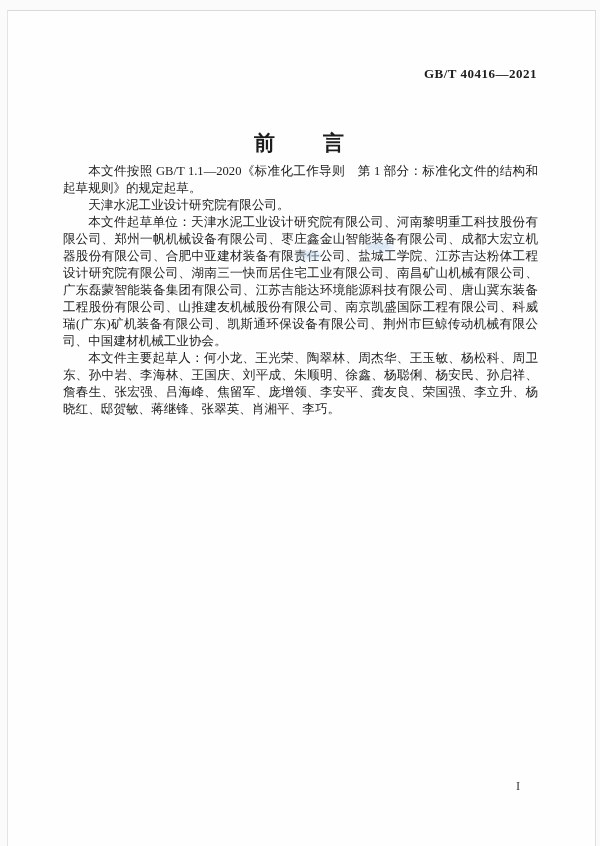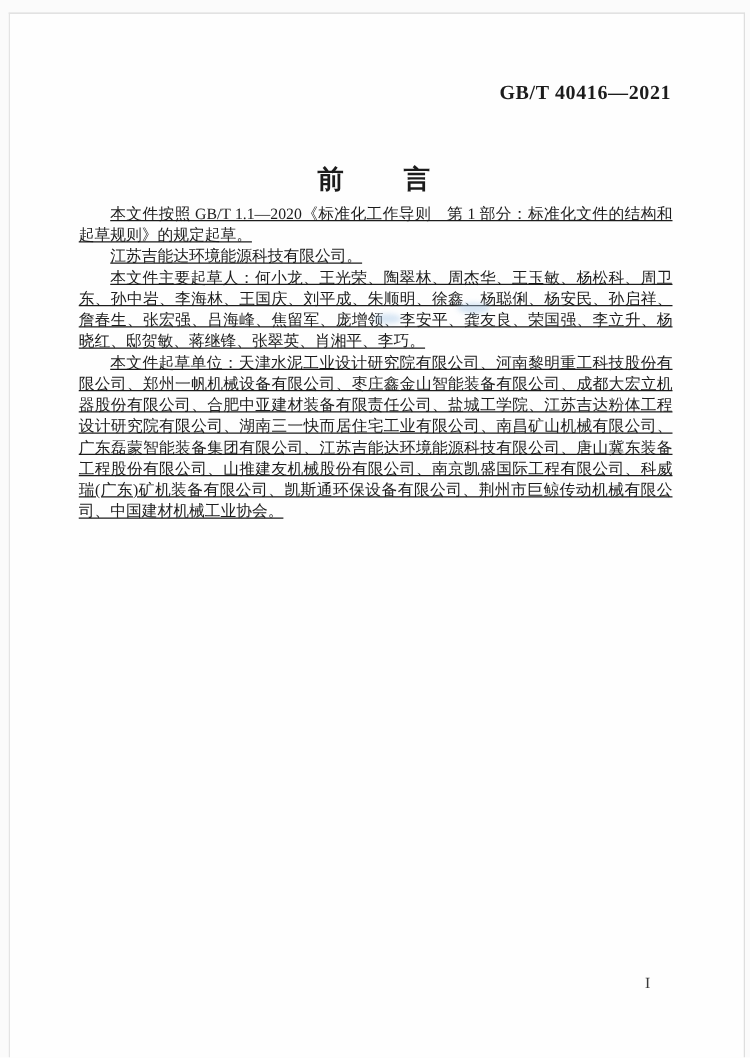--- a/index.html
+++ b/index.html
@@ -25,21 +25,21 @@
     box-sizing: border-box;
     background: #fefefe;
     border-top: 1px solid #d9d9d9;
     border-left: 1px solid #e4e4e4;
     border-right: 1px solid #dedede;
   }
   .header-code {
     position: absolute;
     top: 66px;
     right: 63px;
-    font-size: 16px;
+    font-size: 13px;
     font-weight: bold;
     letter-spacing: 0.5px;
     white-space: nowrap;
   }
   .doc-title {
     position: absolute;
     top: 115px;
     left: 0;
     width: 100%;
     text-align: center;
@@ -54,21 +54,20 @@
     width: 475px;
     font-size: 12.6px;
     line-height: 17px;
     text-align: justify;
     text-justify: inter-ideograph;
   }
   .body-text p {
     margin: 0;
     text-indent: 2em;
     word-break: break-all;
-    text-decoration: underline;
   }
   
   .artifact {
     position: absolute;
     border-radius: 50%;
     filter: blur(2px);
     opacity: 0.45;
   }
   .artifact-1 { left: 366px; top: 242px; width: 26px; height: 9px; }
   .artifact-2 { left: 299px; top: 251px; width: 22px; height: 8px; }
@@ -84,21 +83,21 @@
 <body>
 
 <div class="scan-page"></div>
 
 <div class="header-code">GB/T 40416—2021</div>
 
 <h1 class="doc-title">前　　言</h1>
 
 <div class="body-text">
   <p>本文件按照 GB/T 1.1—2020《标准化工作导则　第 1 部分：标准化文件的结构和起草规则》的规定起草。</p>
-  <p>江苏吉能达环境能源科技有限公司。</p>
+  <p>天津水泥工业设计研究院有限公司。</p>
+  <p>本文件起草单位：天津水泥工业设计研究院有限公司、河南黎明重工科技股份有限公司、郑州一帆机械设备有限公司、枣庄鑫金山智能装备有限公司、成都大宏立机器股份有限公司、合肥中亚建材装备有限责任公司、盐城工学院、江苏吉达粉体工程设计研究院有限公司、湖南三一快而居住宅工业有限公司、南昌矿山机械有限公司、广东磊蒙智能装备集团有限公司、江苏吉能达环境能源科技有限公司、唐山冀东装备工程股份有限公司、山推建友机械股份有限公司、南京凯盛国际工程有限公司、科威瑞(广东)矿机装备有限公司、凯斯通环保设备有限公司、荆州市巨鲸传动机械有限公司、中国建材机械工业协会。</p>
   <p>本文件主要起草人：何小龙、王光荣、陶翠林、周杰华、王玉敏、杨松科、周卫东、孙中岩、李海林、王国庆、刘平成、朱顺明、徐鑫、杨聪俐、杨安民、孙启祥、詹春生、张宏强、吕海峰、焦留军、庞增领、李安平、龚友良、荣国强、李立升、杨晓红、邸贺敏、蒋继锋、张翠英、肖湘平、李巧。</p>
-  <p>本文件起草单位：天津水泥工业设计研究院有限公司、河南黎明重工科技股份有限公司、郑州一帆机械设备有限公司、枣庄鑫金山智能装备有限公司、成都大宏立机器股份有限公司、合肥中亚建材装备有限责任公司、盐城工学院、江苏吉达粉体工程设计研究院有限公司、湖南三一快而居住宅工业有限公司、南昌矿山机械有限公司、广东磊蒙智能装备集团有限公司、江苏吉能达环境能源科技有限公司、唐山冀东装备工程股份有限公司、山推建友机械股份有限公司、南京凯盛国际工程有限公司、科威瑞(广东)矿机装备有限公司、凯斯通环保设备有限公司、荆州市巨鲸传动机械有限公司、中国建材机械工业协会。</p>
 </div>
 
 <div class="artifact artifact-1" style="background: rgb(169, 201, 232);"></div>
 <div class="artifact artifact-2" style="background: rgb(169, 201, 232);"></div>
 
 <div class="page-num">I</div>
 
 </body></html>

